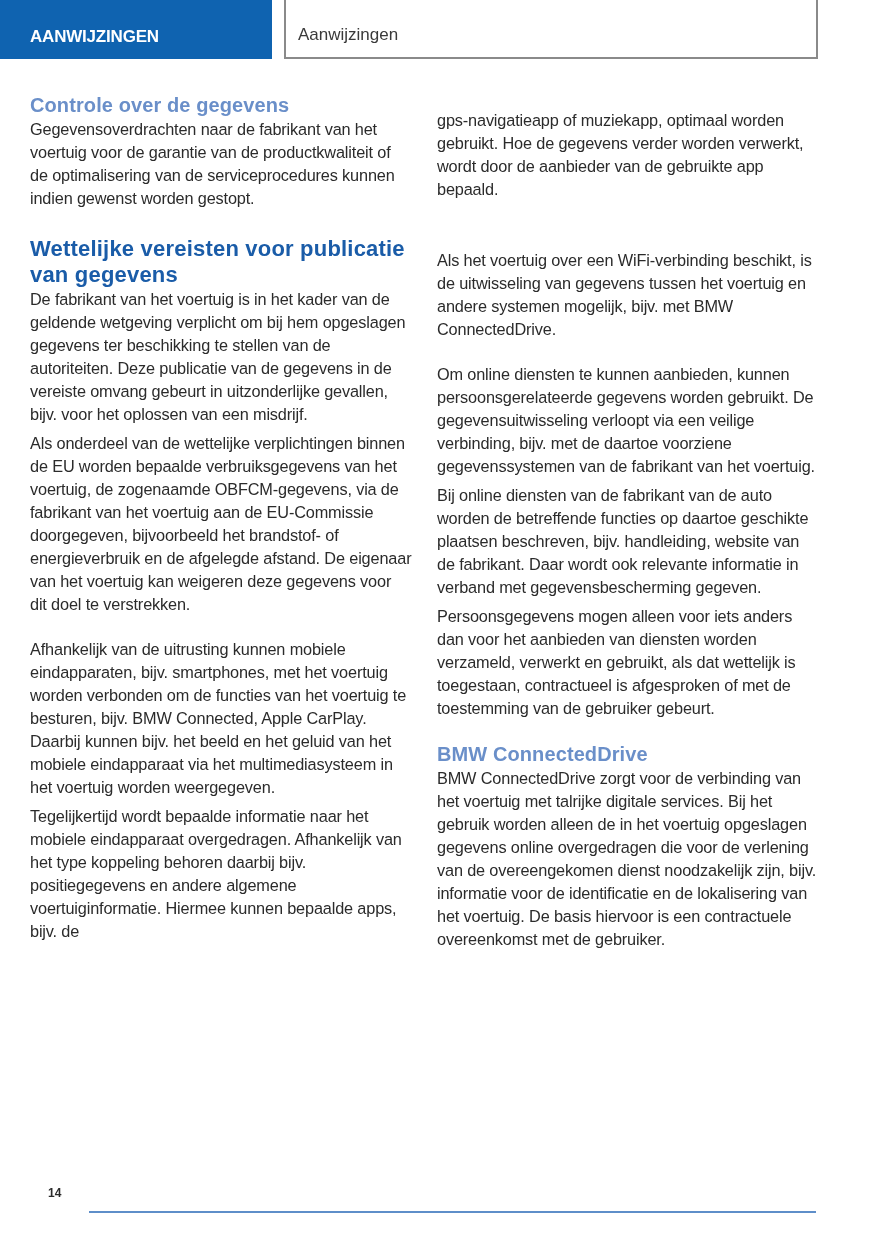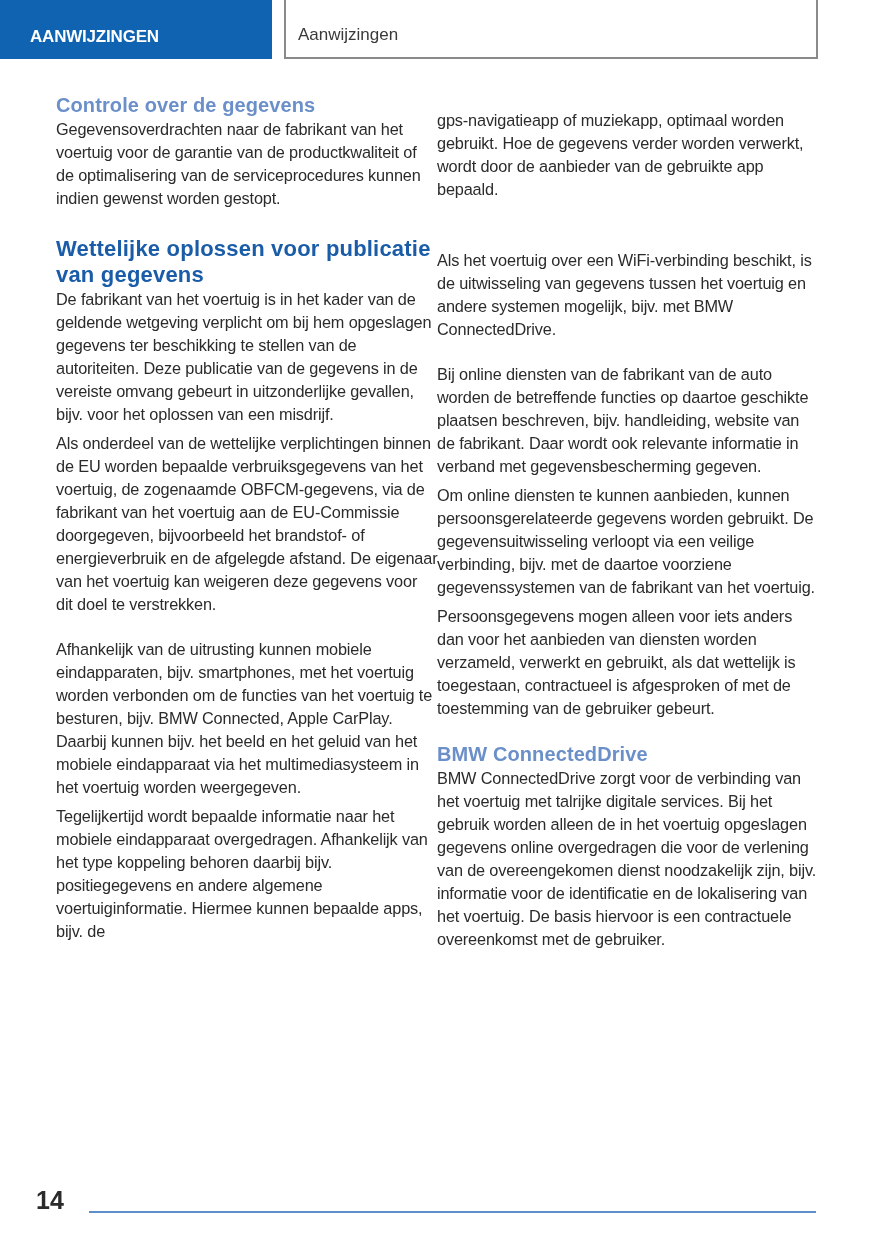--- a/index.html
+++ b/index.html
@@ -17,73 +17,73 @@
   }
   .hdr-box {
     position: absolute; left: 284px; top: -2px; width: 530px; height: 59px;
     border: 2px solid #8a8a8a; border-top: none; background: #fff;
   }
   .hdr-box span {
     position: absolute; left: 12px; top: 27px;
     color: #3a3a3a; font-size: 17px;
   }
   .col { position: absolute; top: 93px; width: 382px; }
-  .col.left { left: 30px; margin-left: 26px; }
+  .col.left { left: 30px; }
   .col.right { left: 437px; }
   p {
     margin: 0 0 6px 0; font-size: 16.3px; line-height: 23px; color: #2b2b2b;
     letter-spacing: -0.15px;
   }
   h2.sub {
     margin: 0; font-size: 20px; line-height: 25px; font-weight: bold;
     color: #6a8fc9; letter-spacing: 0.1px;
   }
   h1.main {
     margin: 0; font-size: 22px; line-height: 26px; font-weight: bold;
     color: #1a5ca8; letter-spacing: 0.2px;
   }
   .gap-lg { height: 20px; }
   .gap-md { height: 16px; }
   .footer-num {
-    position: absolute; left: 36px; top: 1186px; font-size: 25px; font-weight: bold; color: #2b2b2b;
+    position: absolute; left: 48px; top: 1186px; font-size: 12px; font-weight: bold; color: #2b2b2b;
   }
   .footer-line {
     position: absolute; left: 89px; top: 1211px; width: 727px; height: 2px; background: #5e8ec9;
   }
 </style>
 </head>
 <body>
 
 <div class="hdr-tab">
   <span>AANWIJZINGEN</span>
 </div>
 <div class="hdr-box">
   <span>Aanwijzingen</span>
 </div>
 
 <div class="col left">
   <h2 class="sub">Controle over de gegevens</h2>
   <p>Gegevensoverdrachten naar de fabrikant van het voertuig voor de garantie van de productkwaliteit of de optimalisering van de serviceprocedures kunnen indien gewenst worden gestopt.</p>
   <div class="gap-lg"></div>
-  <h1 class="main">Wettelijke oplossen voor publicatie van gegevens</h1>
+  <h1 class="main">Wettelijke vereisten voor publicatie van gegevens</h1>
   <p>De fabrikant van het voertuig is in het kader van de geldende wetgeving verplicht om bij hem opgeslagen gegevens ter beschikking te stellen van de autoriteiten. Deze publicatie van de gegevens in de vereiste omvang gebeurt in uitzonderlijke gevallen, bijv. voor het oplossen van een misdrijf.</p>
   <p>Als onderdeel van de wettelijke verplichtingen binnen de EU worden bepaalde verbruiksgegevens van het voertuig, de zogenaamde OBFCM-gegevens, via de fabrikant van het voertuig aan de EU-Commissie doorgegeven, bijvoorbeeld het brandstof- of energieverbruik en de afgelegde afstand. De eigenaar van het voertuig kan weigeren deze gegevens voor dit doel te verstrekken.</p>
   <div class="gap-md"></div>
   <p>Afhankelijk van de uitrusting kunnen mobiele eindapparaten, bijv. smartphones, met het voertuig worden verbonden om de functies van het voertuig te besturen, bijv. BMW Connected, Apple CarPlay. Daarbij kunnen bijv. het beeld en het geluid van het mobiele eindapparaat via het multimediasysteem in het voertuig worden weergegeven.</p>
   <p>Tegelijkertijd wordt bepaalde informatie naar het mobiele eindapparaat overgedragen. Afhankelijk van het type koppeling behoren daarbij bijv. positiegegevens en andere algemene voertuiginformatie. Hiermee kunnen bepaalde apps, bijv. de</p>
 </div>
 
 <div class="col right">
   <p style="margin-top:16px;">gps-navigatieapp of muziekapp, optimaal worden gebruikt. Hoe de gegevens verder worden verwerkt, wordt door de aanbieder van de gebruikte app bepaald.</p>
   <div class="gap-lg"></div>
   <div style="height:22px"></div>
   <p>Als het voertuig over een WiFi-verbinding beschikt, is de uitwisseling van gegevens tussen het voertuig en andere systemen mogelijk, bijv. met BMW ConnectedDrive.</p>
   <div class="gap-md"></div>
+  <p>Om online diensten te kunnen aanbieden, kunnen persoonsgerelateerde gegevens worden gebruikt. De gegevensuitwisseling verloopt via een veilige verbinding, bijv. met de daartoe voorziene gegevenssystemen van de fabrikant van het voertuig.</p>
   <p>Bij online diensten van de fabrikant van de auto worden de betreffende functies op daartoe geschikte plaatsen beschreven, bijv. handleiding, website van de fabrikant. Daar wordt ook relevante informatie in verband met gegevensbescherming gegeven.</p>
-  <p>Om online diensten te kunnen aanbieden, kunnen persoonsgerelateerde gegevens worden gebruikt. De gegevensuitwisseling verloopt via een veilige verbinding, bijv. met de daartoe voorziene gegevenssystemen van de fabrikant van het voertuig.</p>
   <p>Persoonsgegevens mogen alleen voor iets anders dan voor het aanbieden van diensten worden verzameld, verwerkt en gebruikt, als dat wettelijk is toegestaan, contractueel is afgesproken of met de toestemming van de gebruiker gebeurt.</p>
   <div class="gap-md"></div>
   <h2 class="sub">BMW ConnectedDrive</h2>
   <p>BMW ConnectedDrive zorgt voor de verbinding van het voertuig met talrijke digitale services. Bij het gebruik worden alleen de in het voertuig opgeslagen gegevens online overgedragen die voor de verlening van de overeengekomen dienst noodzakelijk zijn, bijv. informatie voor de identificatie en de lokalisering van het voertuig. De basis hiervoor is een contractuele overeenkomst met de gebruiker.</p>
 </div>
 
 <div class="footer-num">14</div>
 <div class="footer-line"></div>
 
 </body></html>

